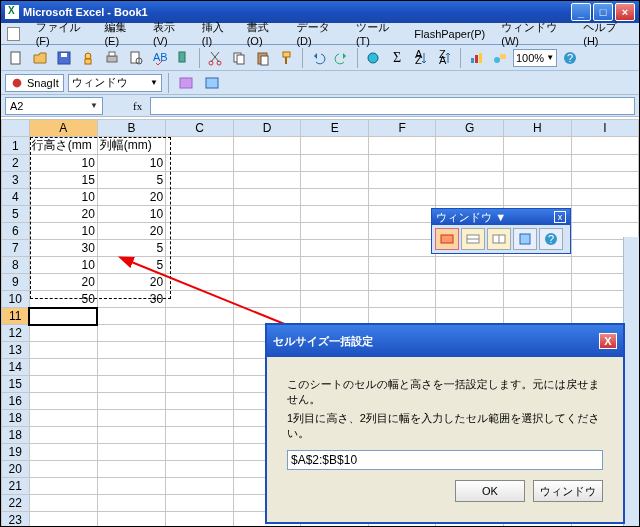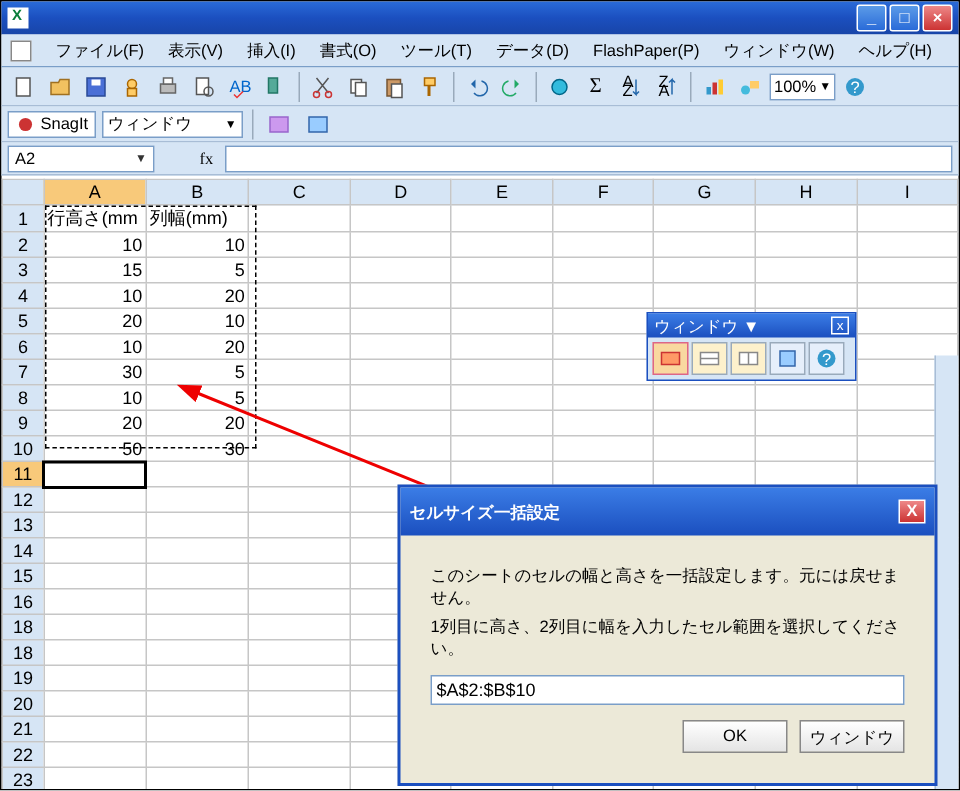--- a/index.html
+++ b/index.html
@@ -75,36 +75,38 @@
 
   .vscroll{position:absolute; right:0; top:118px; bottom:0; width:16px; background:#d6e5f5; border-left:1px solid #a8bdd6;}
 </style>
 </head>
 <body>
 
 <div class="app">
 
   <div class="titlebar">
     <span class="app-icon"></span>
+    <span>Microsoft Excel - Book1</span>
     <span class="spacer"></span>
     <div class="win-btns">
       <div class="win-btn">_</div>
       <div class="win-btn">□</div>
       <div class="win-btn close">×</div>
     </div>
   </div>
 
   <div class="menubar">
     <span class="sys-icon"></span>
     <span class="menu-item">ファイル(F)</span>
+    <span class="menu-item">編集(E)</span>
     <span class="menu-item">表示(V)</span>
     <span class="menu-item">挿入(I)</span>
     <span class="menu-item">書式(O)</span>
+    <span class="menu-item">データ(D)</span>
     <span class="menu-item">ツール(T)</span>
-    <span class="menu-item">データ(D)</span>
     <span class="menu-item">FlashPaper(P)</span>
     <span class="menu-item">ウィンドウ(W)</span>
     <span class="menu-item">ヘルプ(H)</span>
   </div>
 
   <div class="toolbar">
     <div class="tb-btn">
         <svg class="tb-ico" viewBox="0 0 16 16">
           <rect x="3" y="2" width="9" height="12" fill="#fff" stroke="#555"></rect>
         </svg>

